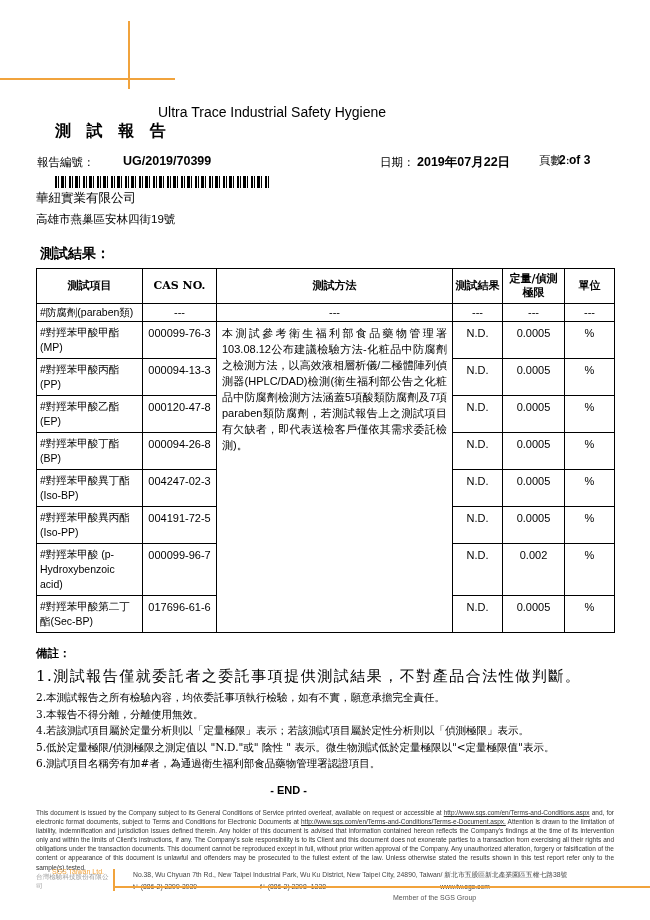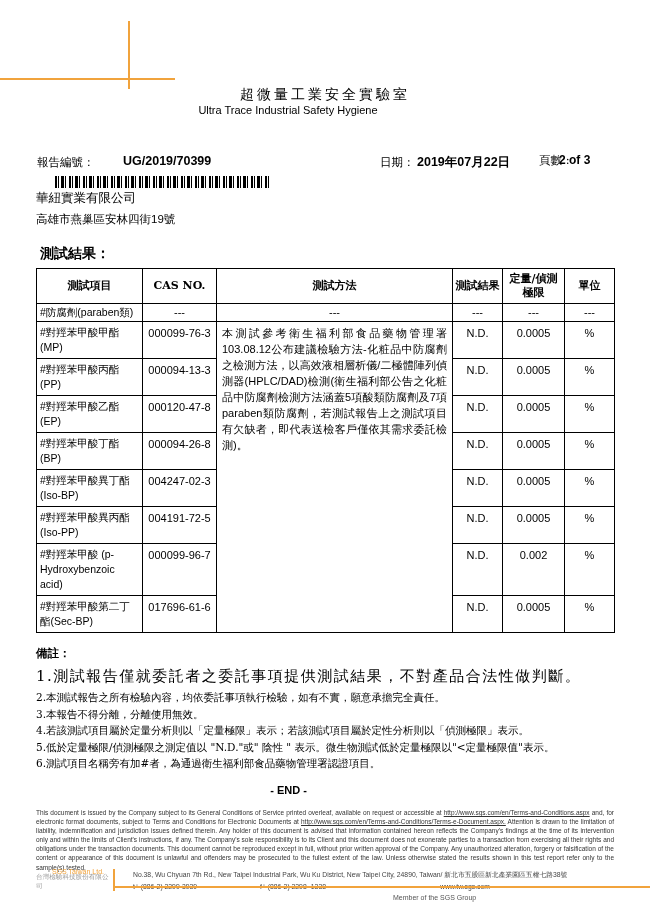--- a/index.html
+++ b/index.html
@@ -9,21 +9,21 @@
 
   
   .logo{position:absolute;top:24px;left:30px;width:120px;height:66px;}
   .logo-hline{position:absolute;left:-30px;top:54px;width:175px;height:2px;background:#F1A33C;}
   .logo-vline{position:absolute;left:98px;top:-3px;width:2px;height:68px;background:#F1A33C;}
   .logo-text{position:absolute;left:2px;top:2px;font-size:47px;font-weight:bold;
              color:#58595B;letter-spacing:-2px;line-height:1;font-family:"Liberation Sans",sans-serif;}
 
   
   .lab-zh{position:absolute;top:86px;left:0;width:650px;text-align:center;font-size:14px;letter-spacing:3px;}
-  .lab-en{position:absolute;top:104px;left:0;width:544px;text-align:center;font-size:11px;padding-left:16px;}
+  .lab-en{position:absolute;top:104px;left:0;width:544px;text-align:center;font-size:14px;}
   .report-title{position:absolute;top:121px;left:55px;font-size:16px;font-weight:bold;letter-spacing:5px;}
   .meta{position:absolute;top:153px;left:36px;right:0;height:20px;font-size:11.5px;}
   .meta .lbl{font-weight:normal;}
   .m-repno-lbl{position:absolute;left:1px;top:2px;}
   .m-repno-val{position:absolute;left:87px;top:1px;font-size:12.5px;font-weight:bold;}
   .m-date-lbl{position:absolute;left:344px;top:2px;}
   .m-date-val{position:absolute;left:381px;top:1px;font-size:12.5px;font-weight:bold;}
   .m-page-lbl{position:absolute;left:491px;top:0px;margin-left:12px;}
   .m-page-val{position:absolute;left:523px;top:0px;font-size:12px;font-weight:bold;}
   .barcode{position:absolute;top:176px;left:55px;width:215px;height:12px;
@@ -73,22 +73,22 @@
 </head>
 <body>
 
 <div class="page">
 
   <div class="logo">
     <div class="logo-hline"></div>
     <div class="logo-vline"></div>
   </div>
 
-  <div class="lab-zh kai">超微量工業安全實驗室</div>
   <div class="lab-en">Ultra Trace Industrial Safety Hygiene</div>
+  <div class="report-title kai">測 試 報 告</div>
 
   <div class="meta">
     <span class="m-repno-lbl lbl kai">報告編號：</span>
     <span class="m-repno-val">UG/2019/70399</span>
     <span class="m-date-lbl lbl kai">日期：</span>
     <span class="m-date-val">2019年07月22日</span>
     <span class="m-page-lbl lbl kai">頁數 :</span>
     <span class="m-page-val">2 of 3</span>
   </div>
 

